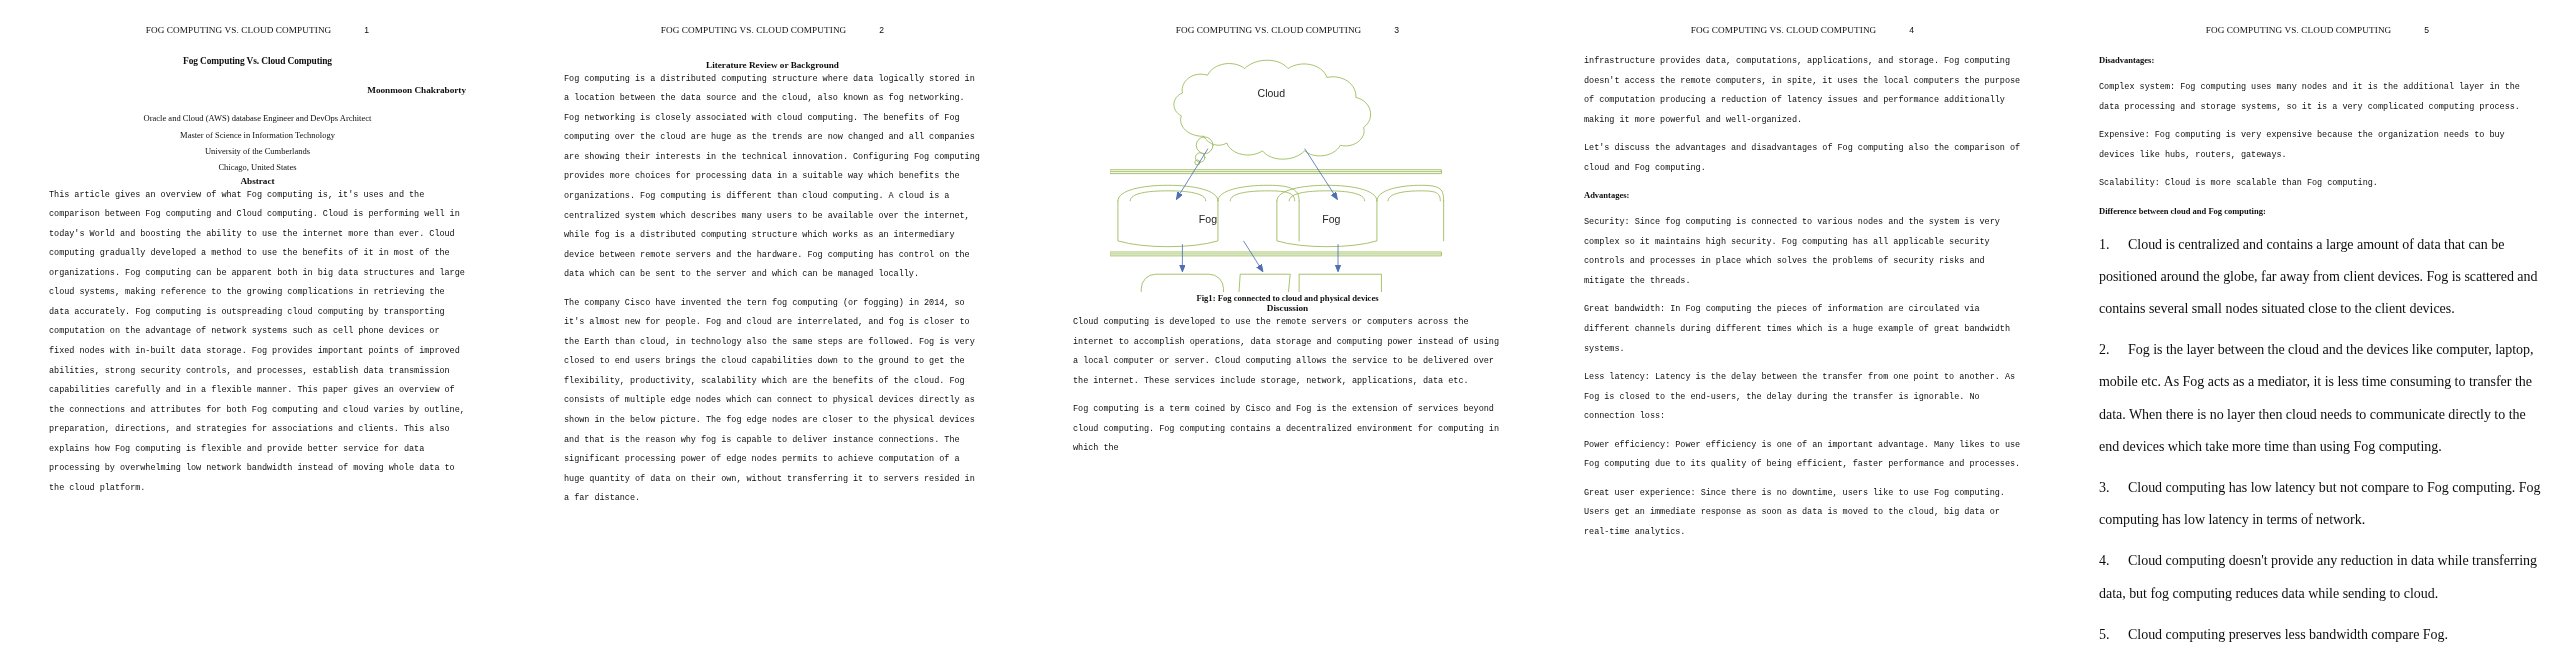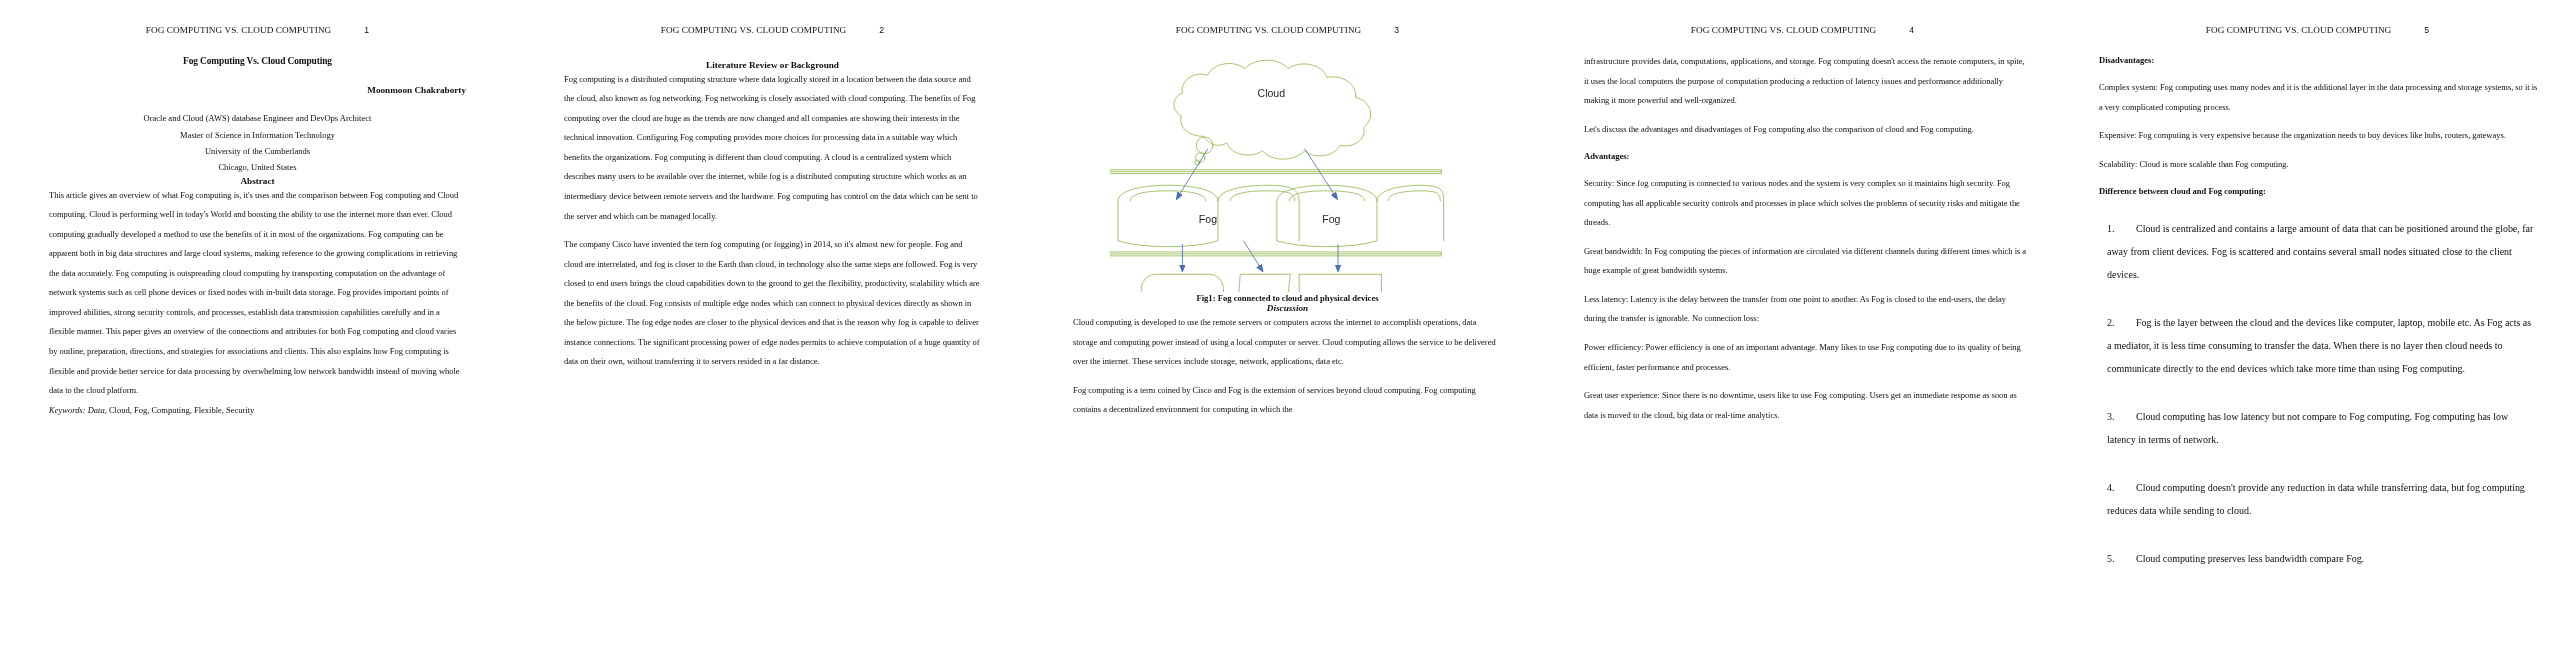--- a/index.html
+++ b/index.html
@@ -86,59 +86,60 @@
     font-size: 9.2px;
     margin: 0;
   }
   .sec-head-abstract { margin-top: 19px; }
   p.para {
     font-size: 8.5px;
     line-height: 2.30;
     margin: 0;
     text-align: left;
     letter-spacing: -0.03px;
+    font-family: Liberation Mono, monospace;
   }
   p.para + p.para { margin-top: 9px; }
   .para-after-head { margin-top: 10px; }
   .keywords {
     font-size: 8.5px;
     line-height: 2.0;
     margin: 1.1px 0 0 0;
   }
   .keywords .kw-italic { font-style: italic; }
   p.sub-head {
     font-size: 8.5px;
     font-weight: bold;
     margin: 0;
     line-height: 2.0;
   }
   .numitem {
-    font-size: 10px;
+    font-size: 14px;
     line-height: 2.30;
-    margin: 8px;
+    margin: 0;
     text-indent: 0;
     letter-spacing: -0.03px;
   }
   .numitem .num { display: inline-block; width: 29px; }
   .spacer-sm { height: 9px; }
   .spacer-md { height: 16.7px; }
 
   
   .figure-wrap {
     margin: 10px auto 0 auto;
     width: 356px;
     height: 239px;
     position: relative;
   }
   .figure-wrap svg { display: block; }
   .fig-caption {
     font-size: 8.6px;
     margin-top: 1px;
   }
-  .sec-head-discussion { margin-top: 16.7px; font-style: italic; }
+  .sec-head-discussion { margin-top: 16.7px; }
   .diagram-label {
     font-family: "Liberation Sans", "DejaVu Sans", sans-serif;
     font-weight: normal;
     fill: #262626;
   }
 </style>
 </head>
 <body>
 
 <div class="doc">
@@ -151,21 +152,20 @@
     <div class="body-col">
       <h1 class="doc-title">Fog Computing Vs. Cloud Computing</h1>
       <h2 class="author">Moonmoon Chakraborty</h2>
       <div class="title-block-gap"></div>
       <div class="affil">Oracle and Cloud (AWS) database Engineer and DevOps Architect</div>
       <div class="affil">Master of Science in Information Technology</div>
       <div class="affil">University of the Cumberlands</div>
       <div class="affil">Chicago, United States</div>
       <h3 class="sec-head sec-head-abstract">Abstract</h3>
       <p class="para para-after-head">This article gives an overview of what Fog computing is, it's uses and the comparison between Fog computing and Cloud computing. Cloud is performing well in today's World and boosting the ability to use the internet more than ever. Cloud computing gradually developed a method to use the benefits of it in most of the organizations. Fog computing can be apparent both in big data structures and large cloud systems, making reference to the growing complications in retrieving the data accurately. Fog computing is outspreading cloud computing by transporting computation on the advantage of network systems such as cell phone devices or fixed nodes with in-built data storage. Fog provides important points of improved abilities, strong security controls, and processes, establish data transmission capabilities carefully and in a flexible manner. This paper gives an overview of the connections and attributes for both Fog computing and cloud varies by outline, preparation, directions, and strategies for associations and clients. This also explains how Fog computing is flexible and provide better service for data processing by overwhelming low network bandwidth instead of moving whole data to the cloud platform.</p>
-      <p class="keywords"><span class="kw-italic">Keywords:</span><span class="kw-italic"> Data,</span><span> Cloud, Fog, Computing, Flexible, Security</span></p>
     </div>
   </section>
 
   <section class="page page-2">
     <div class="running-head">
       <span class="rh-title">FOG COMPUTING VS. CLOUD COMPUTING</span>
       <span class="rh-page">2</span>
     </div>
     <div class="body-col">
       <div class="spacer-md"></div>

